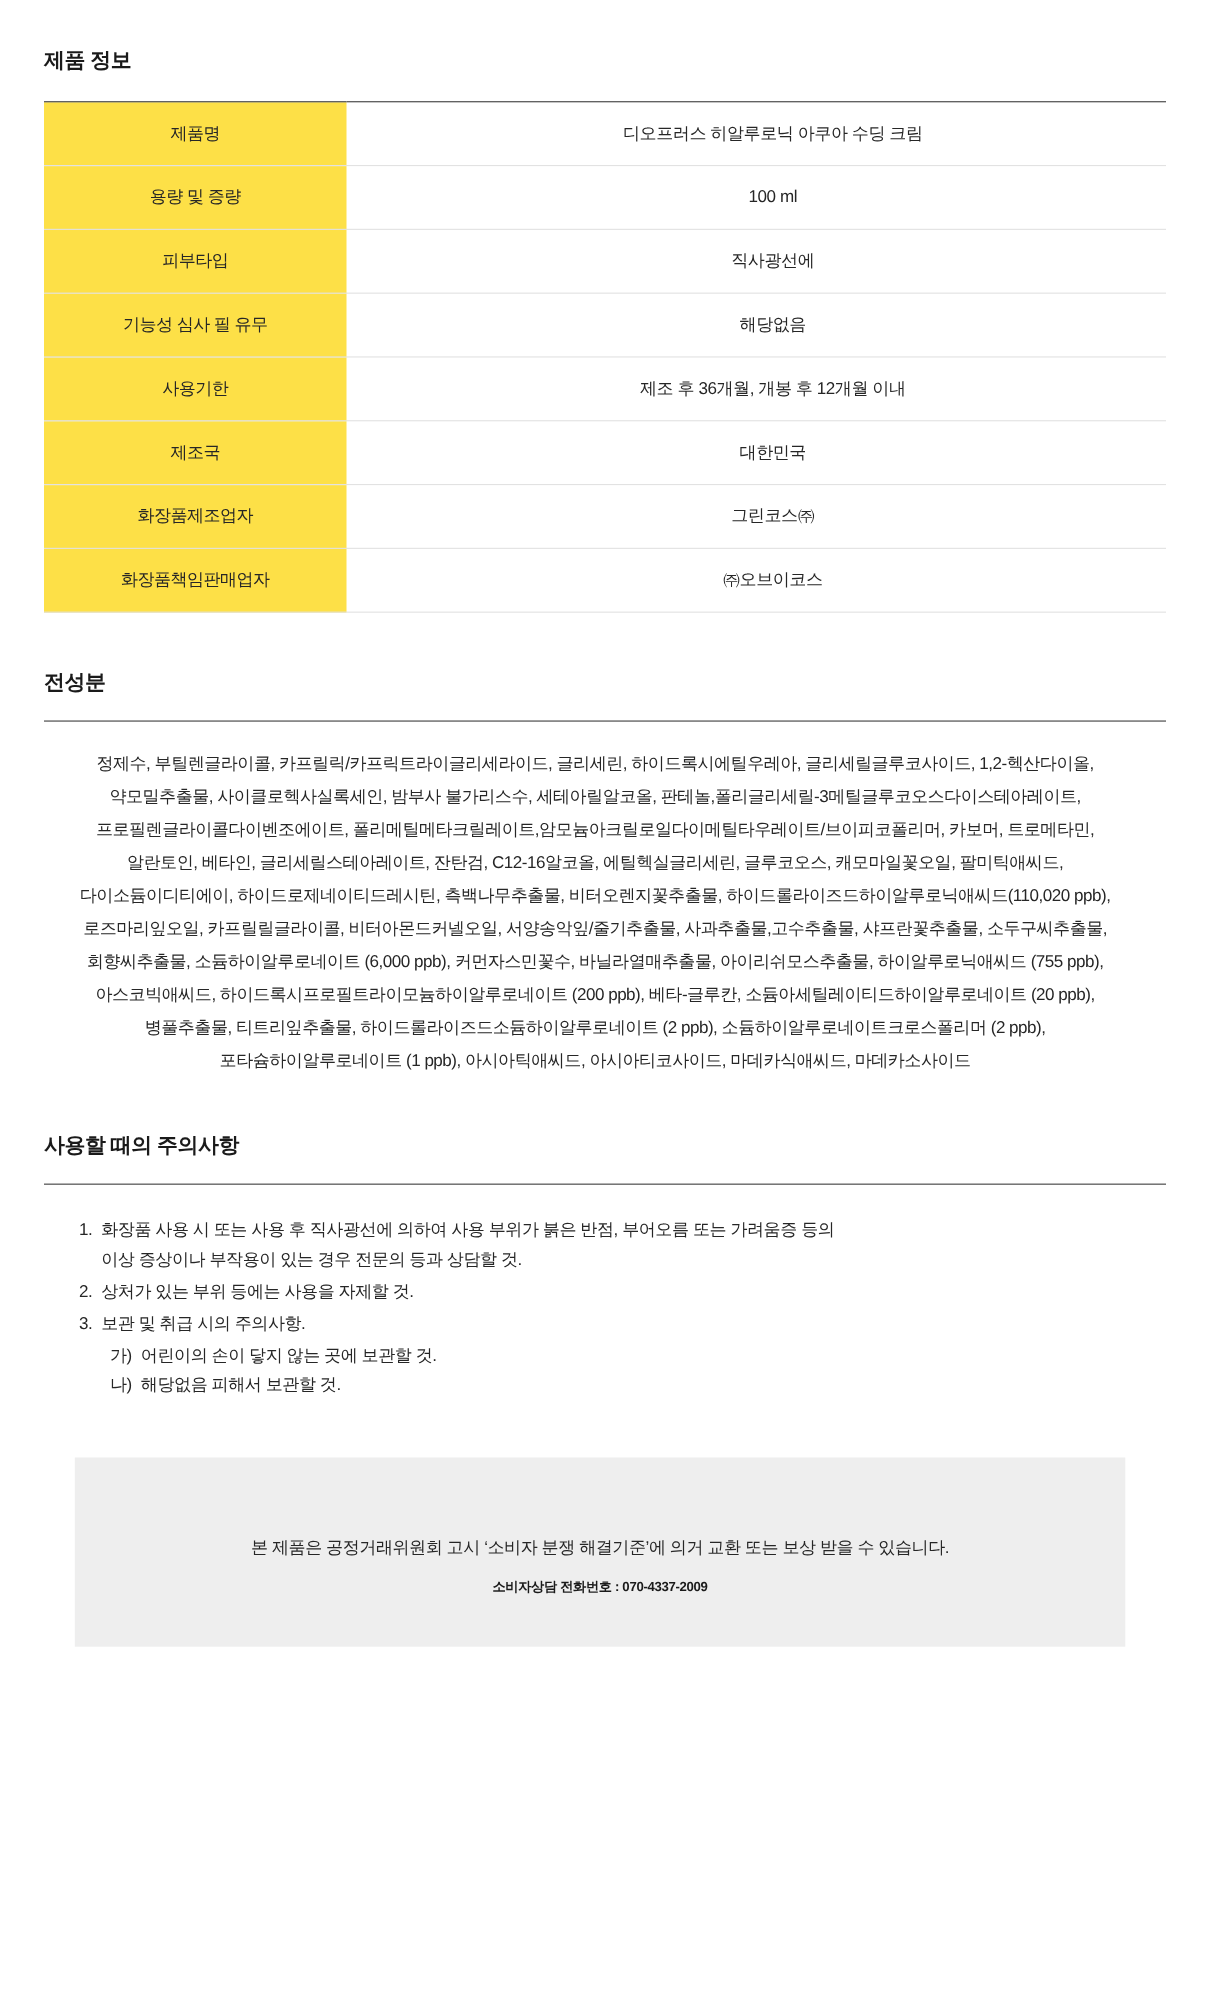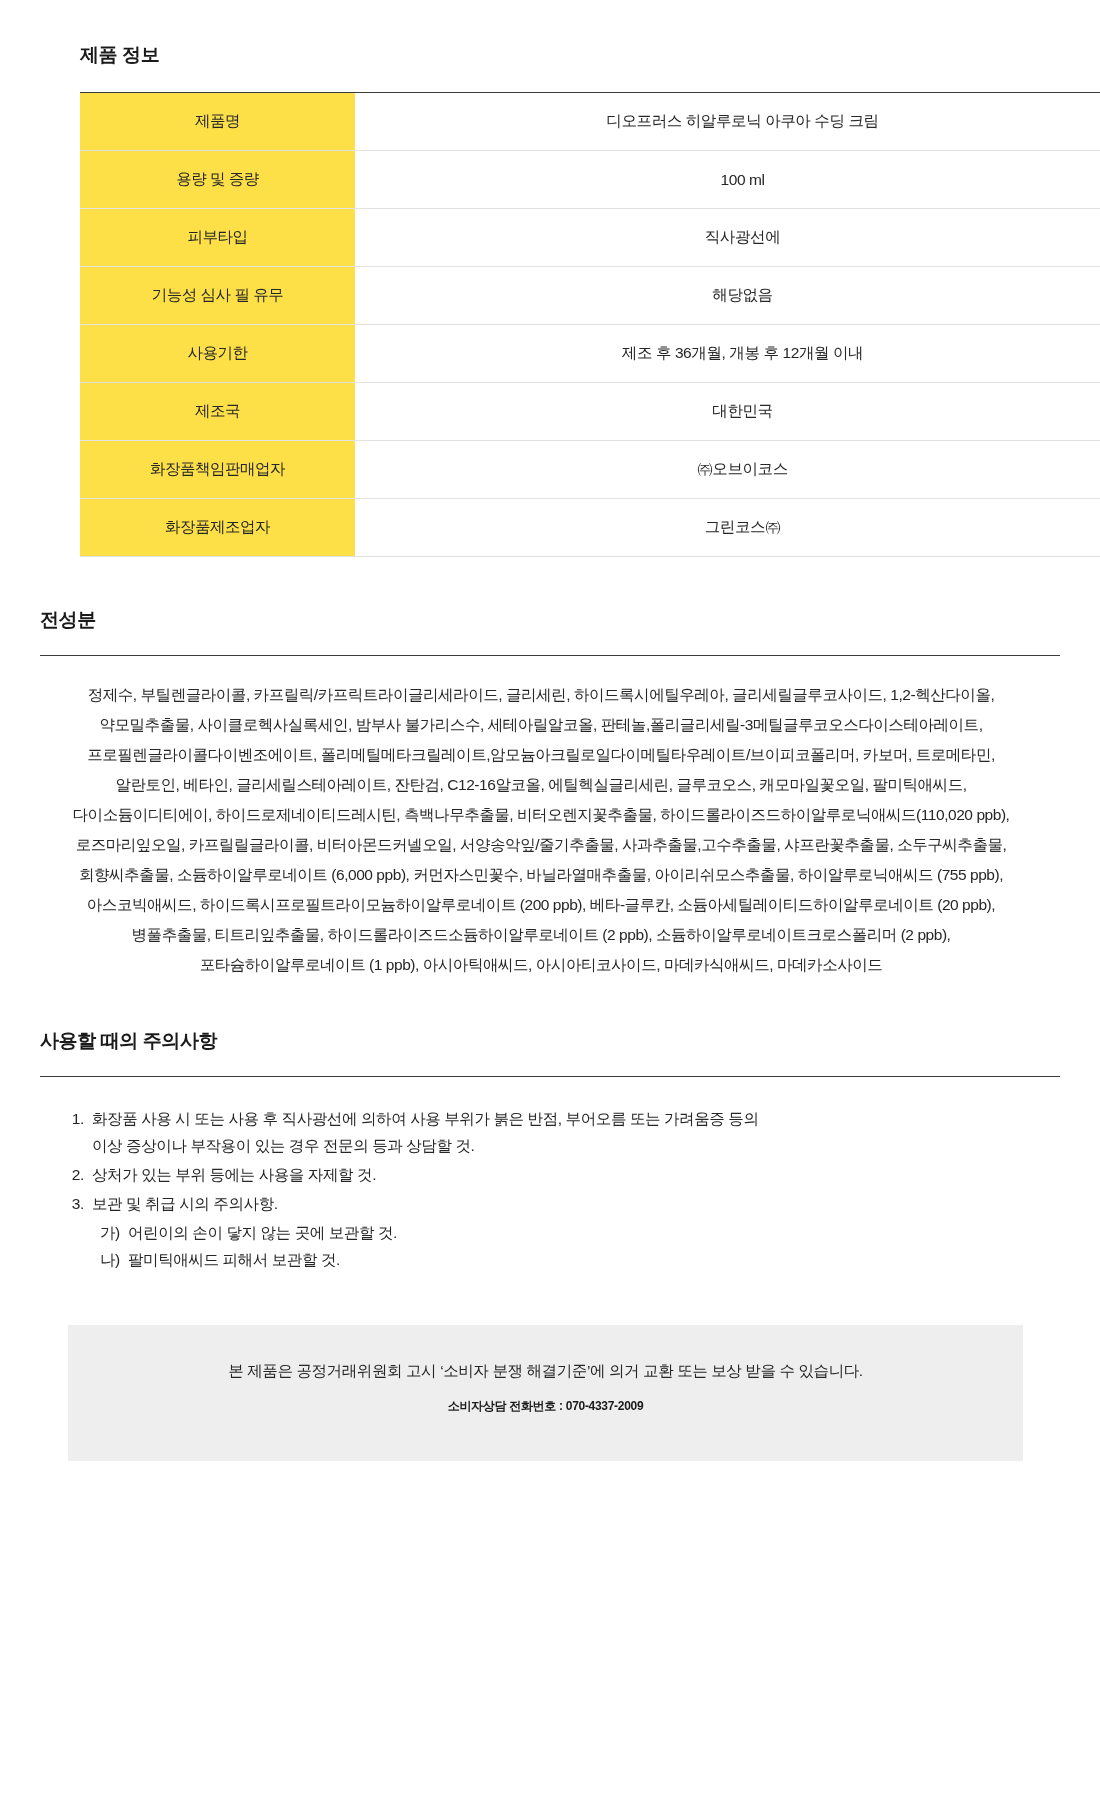--- a/index.html
+++ b/index.html
@@ -21,21 +21,20 @@
   }
   .section-title {
     font-size: 19px;
     font-weight: bold;
     color: #1a1a1a;
     letter-spacing: -0.4px;
   }
   
   #product-info-section {
     margin-top: 42px;
-    margin-left: 40px;
   }
   #product-info-section .section-title {
     margin-left: 0px;
   }
   .info-table {
     width: 1020px;
     border-collapse: collapse;
     margin-top: 24px;
     border-top: 1px solid #3c3c3c;
     table-layout: fixed;
@@ -120,21 +119,21 @@
   }
   
   #notice-section {
     margin-top: 52px;
     margin-bottom: 60px;
   }
   .notice-box {
     width: 955px;
     margin-left: 28px;
     background: #eeeeee;
-    padding: 36px 20px 46px 20px;
+    padding: 72px 20px 46px 20px;
     box-sizing: border-box;
     text-align: center;
   }
   .notice-line1 {
     font-size: 15.5px;
     color: #262626;
     letter-spacing: -0.4px;
   }
   .notice-line2 {
     font-size: 12px;
@@ -171,26 +170,26 @@
         </tr>
         <tr>
           <th>사용기한</th>
           <td>제조 후 36개월, 개봉 후 12개월 이내</td>
         </tr>
         <tr>
           <th>제조국</th>
           <td>대한민국</td>
         </tr>
         <tr>
+          <th>화장품제조업자</th>
+          <td>그린코스㈜</td>
+        </tr>
+        <tr>
           <th>화장품책임판매업자</th>
           <td>㈜오브이코스</td>
-        </tr>
-        <tr>
-          <th>화장품제조업자</th>
-          <td>그린코스㈜</td>
         </tr>
       </tbody>
     </table>
   </section>
 
   <section id="ingredients-section">
     <h2 class="section-title">전성분</h2>
     <div class="rule"></div>
     <p class="ingredients-body">정제수, 부틸렌글라이콜, 카프릴릭/카프릭트라이글리세라이드, 글리세린, 하이드록시에틸우레아, 글리세릴글루코사이드, 1,2-헥산다이올, 약모밀추출물, 사이클로헥사실록세인, 밤부사 불가리스수, 세테아릴알코올, 판테놀,폴리글리세릴-3메틸글루코오스다이스테아레이트, 프로필렌글라이콜다이벤조에이트, 폴리메틸메타크릴레이트,암모늄아크릴로일다이메틸타우레이트/브이피코폴리머, 카보머, 트로메타민, 알란토인, 베타인, 글리세릴스테아레이트, 잔탄검, C12-16알코올, 에틸헥실글리세린, 글루코오스, 캐모마일꽃오일, 팔미틱애씨드, 다이소듐이디티에이, 하이드로제네이티드레시틴, 측백나무추출물, 비터오렌지꽃추출물, 하이드롤라이즈드하이알루로닉애씨드(110,020 ppb), 로즈마리잎오일, 카프릴릴글라이콜, 비터아몬드커넬오일, 서양송악잎/줄기추출물, 사과추출물,고수추출물, 샤프란꽃추출물, 소두구씨추출물, 회향씨추출물, 소듐하이알루로네이트 (6,000 ppb), 커먼자스민꽃수, 바닐라열매추출물, 아이리쉬모스추출물, 하이알루로닉애씨드 (755 ppb), 아스코빅애씨드, 하이드록시프로필트라이모늄하이알루로네이트 (200 ppb), 베타-글루칸, 소듐아세틸레이티드하이알루로네이트 (20 ppb), 병풀추출물, 티트리잎추출물, 하이드롤라이즈드소듐하이알루로네이트 (2 ppb), 소듐하이알루로네이트크로스폴리머 (2 ppb), 포타슘하이알루로네이트 (1 ppb), 아시아틱애씨드, 아시아티코사이드, 마데카식애씨드, 마데카소사이드</p>
   </section>
@@ -218,21 +217,21 @@
         <span class="caution-text">보관 및 취급 시의 주의사항.</span>
       </div>
 
       <div class="caution-sub">
         <span class="caution-sub-marker">가)</span>
         <span>어린이의 손이 닿지 않는 곳에 보관할 것.</span>
       </div>
 
       <div class="caution-sub">
         <span class="caution-sub-marker">나)</span>
-        <span>팔미틱애씨드 피해서 보관할 것.</span>
+        <span>해당없음 피해서 보관할 것.</span>
       </div>
 
     </div>
   </section>
 
   <section id="notice-section">
     <div class="notice-box">
       <div class="notice-line1">본 제품은 공정거래위원회 고시 ‘소비자 분쟁 해결기준’에 의거 교환 또는 보상 받을 수 있습니다.</div>
       <div class="notice-line2">소비자상담 전화번호 : 070-4337-2009</div>
     </div>

